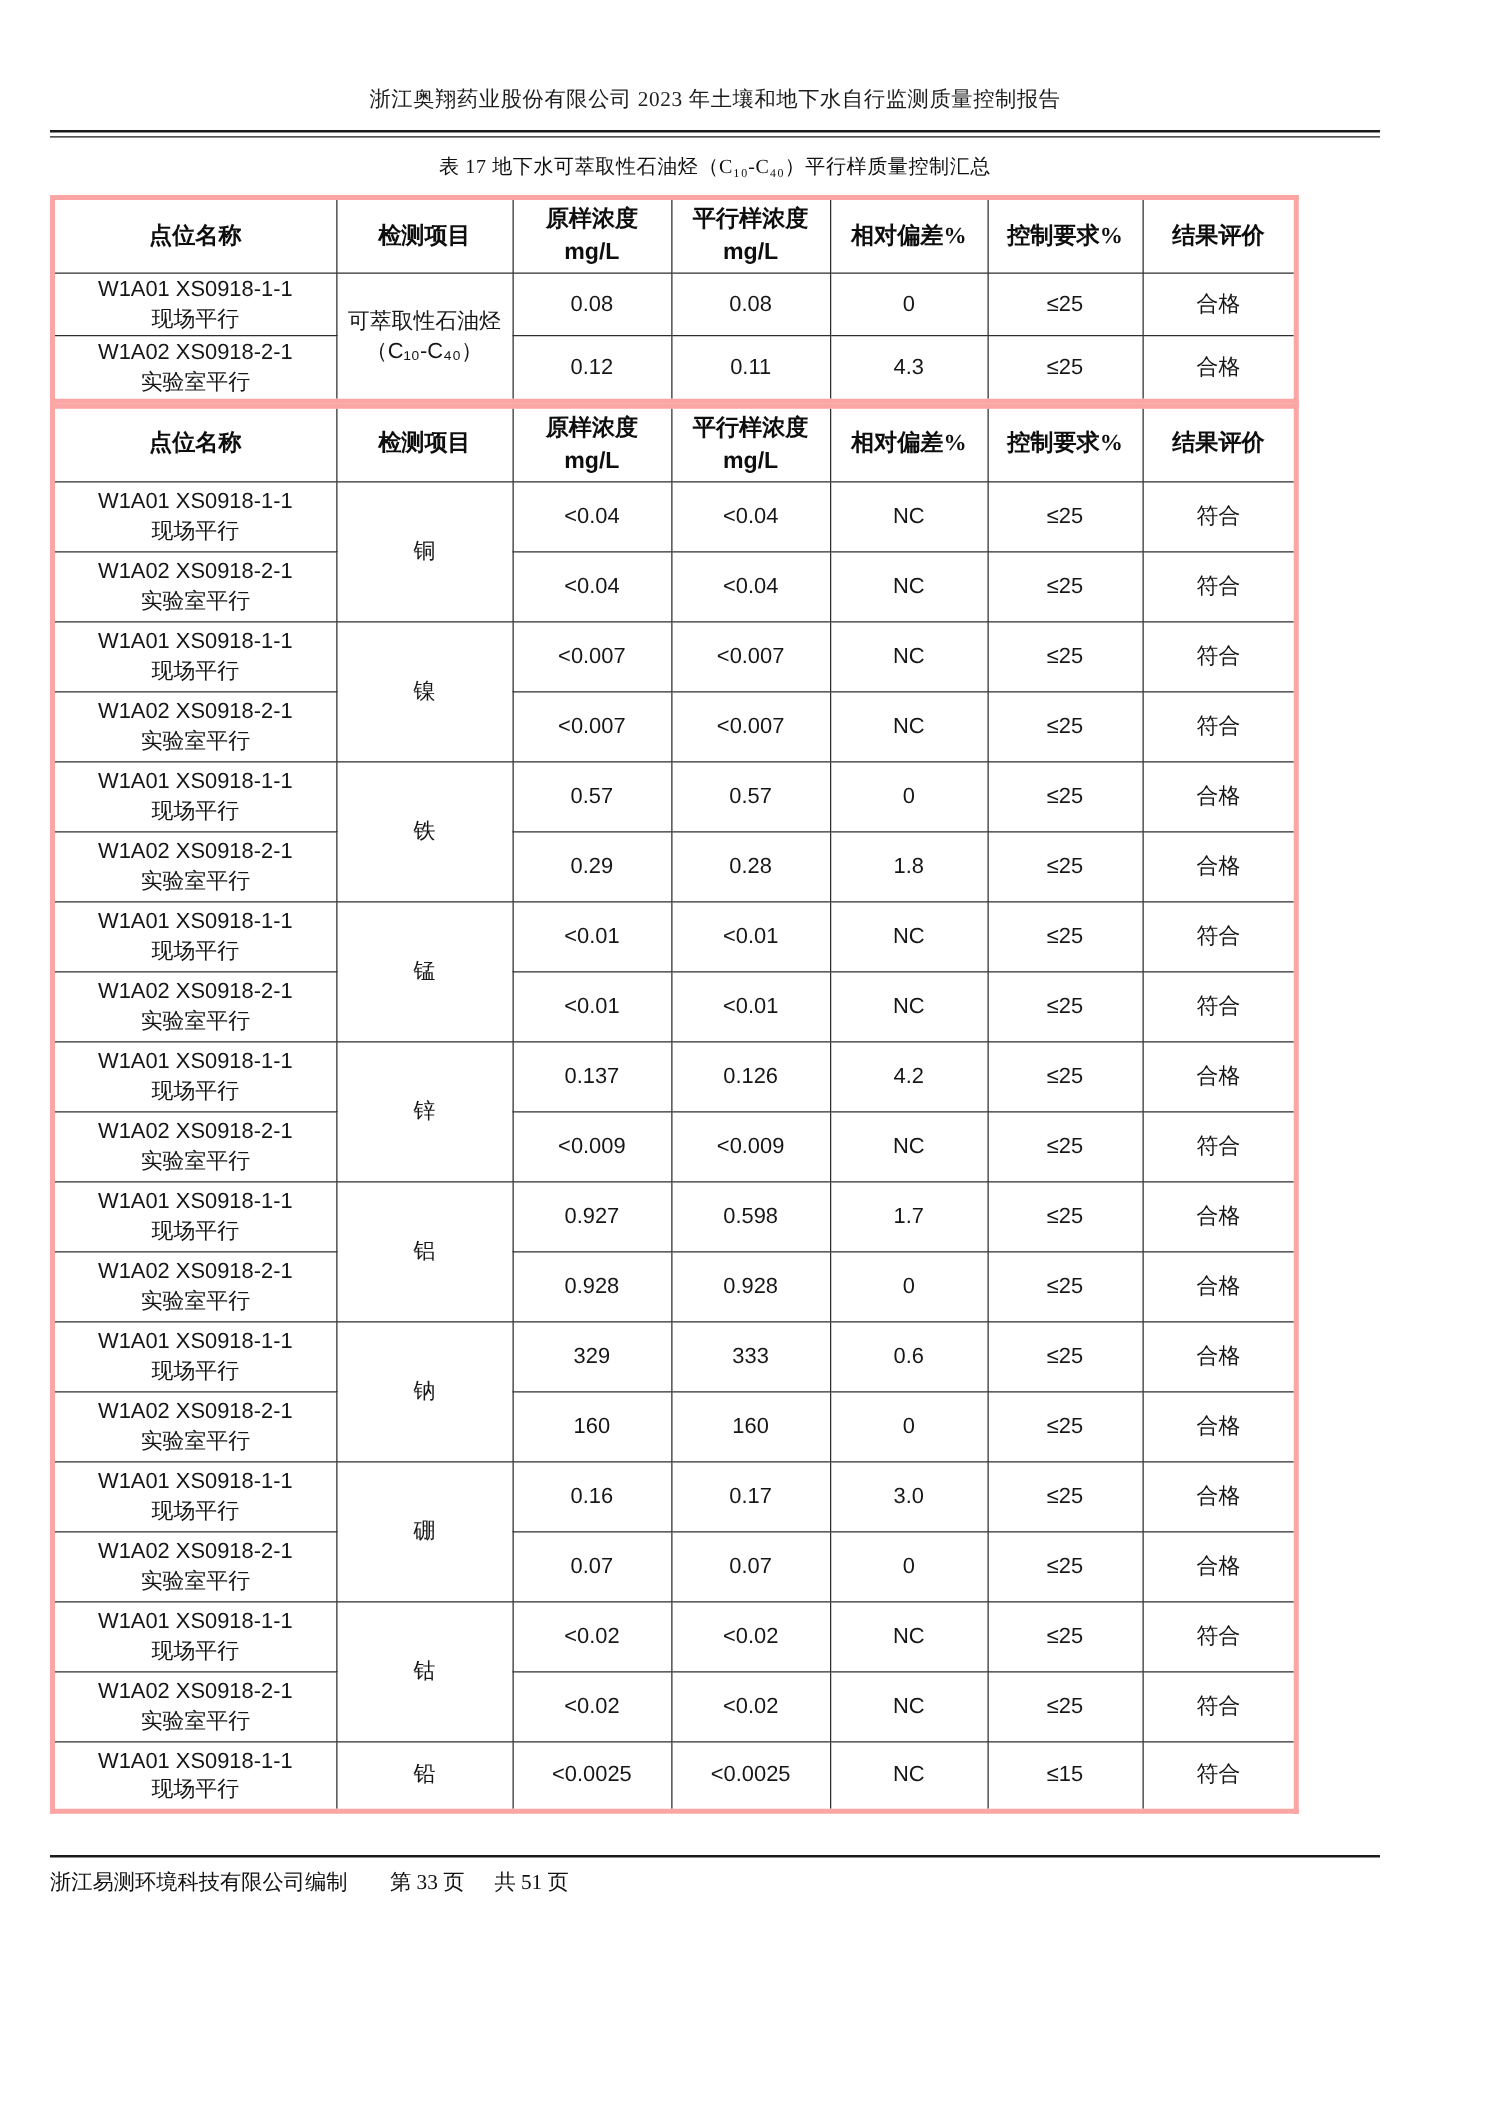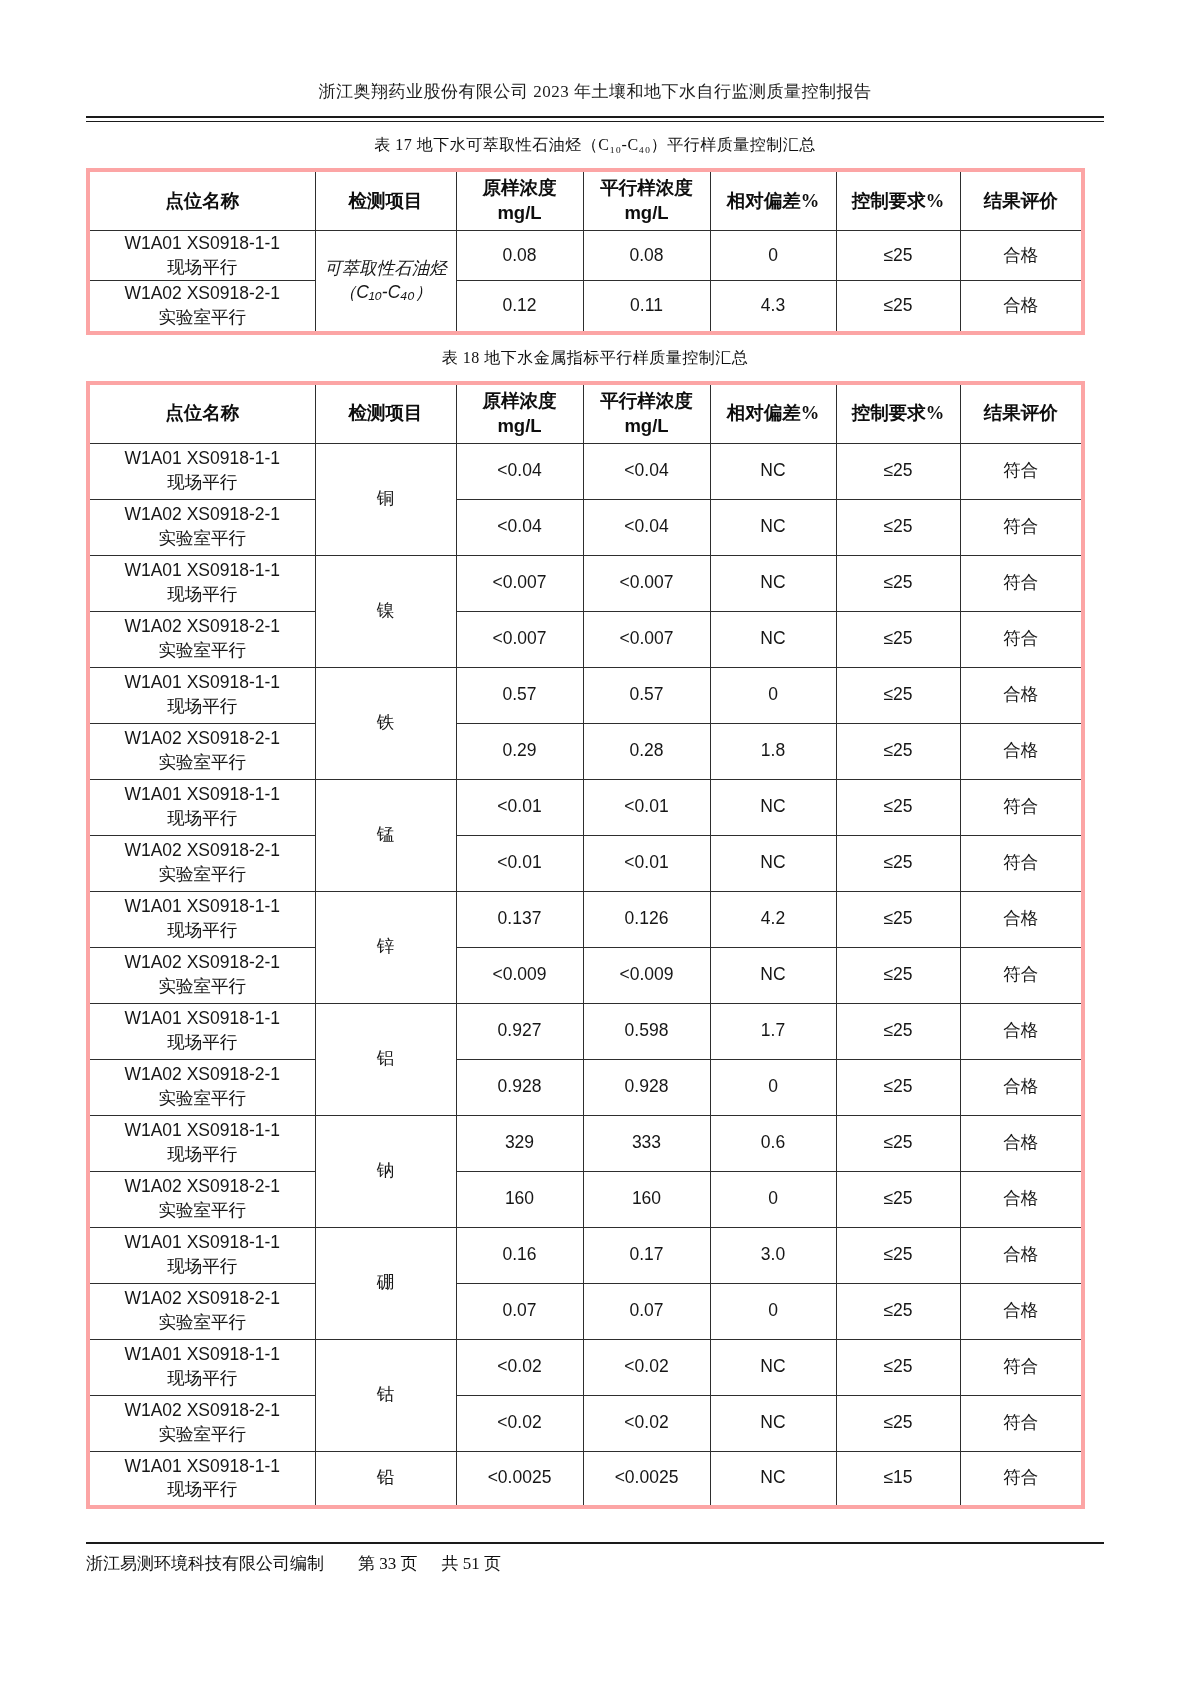--- a/index.html
+++ b/index.html
@@ -3,21 +3,21 @@
 <meta charset="utf-8">
 <style>
   html,body { margin:0; padding:0; }
   body {
     width:1199px; height:1696px;
     background:#ffffff;
     color:#161616;
     font-family:"Liberation Serif", serif;
     position:relative;
   }
-  .page { padding:68px 95px 0 86px;margin-top:12px; }
+  .page { padding:68px 95px 0 40px; }
 
   .header-title {
     text-align:center;
     font-size:17px;
     letter-spacing:0.5px;
     color:#1c1c1c;
     white-space:nowrap;
   }
   .header-rule {
     margin-top:13px;
@@ -72,21 +72,20 @@
 
   td.item-cell {
     font-family:"Liberation Serif", serif;
     font-size:17.5px;
   }
   td.item-left {
     text-align:left;
     padding-left:8px;
     padding-right:6px;
     line-height:1.55;
-    font-style:italic;
   }
   td.sep { border-top:3px solid #8f8f8f; }
 
   .point-line1 { display:block; white-space:nowrap; }
   .point-line2 { display:block; font-family:"Liberation Serif", serif; }
 
   .footer-rule {
     margin-top:33px;
     border-top:2px solid #1a1a1a;
     height:0;
@@ -167,21 +166,20 @@
           </td>
           <td class="sep">0.12</td>
           <td class="sep">0.11</td>
           <td class="sep">4.3</td>
           <td class="sep">≤25</td>
           <td class="sep">合格</td>
         </tr>
       </tbody>
     </table>
 
-  <div class="table-title">表 18 地下水金属指标平行样质量控制汇总</div>
   <table class="qc" id="table18">
       <colgroup>
         <col style="width: 227px;">
         <col style="width: 141px;">
         <col style="width: 127px;">
         <col style="width: 127px;">
         <col style="width: 126px;">
         <col style="width: 124px;">
         <col style="width: 123px;">
       </colgroup>

